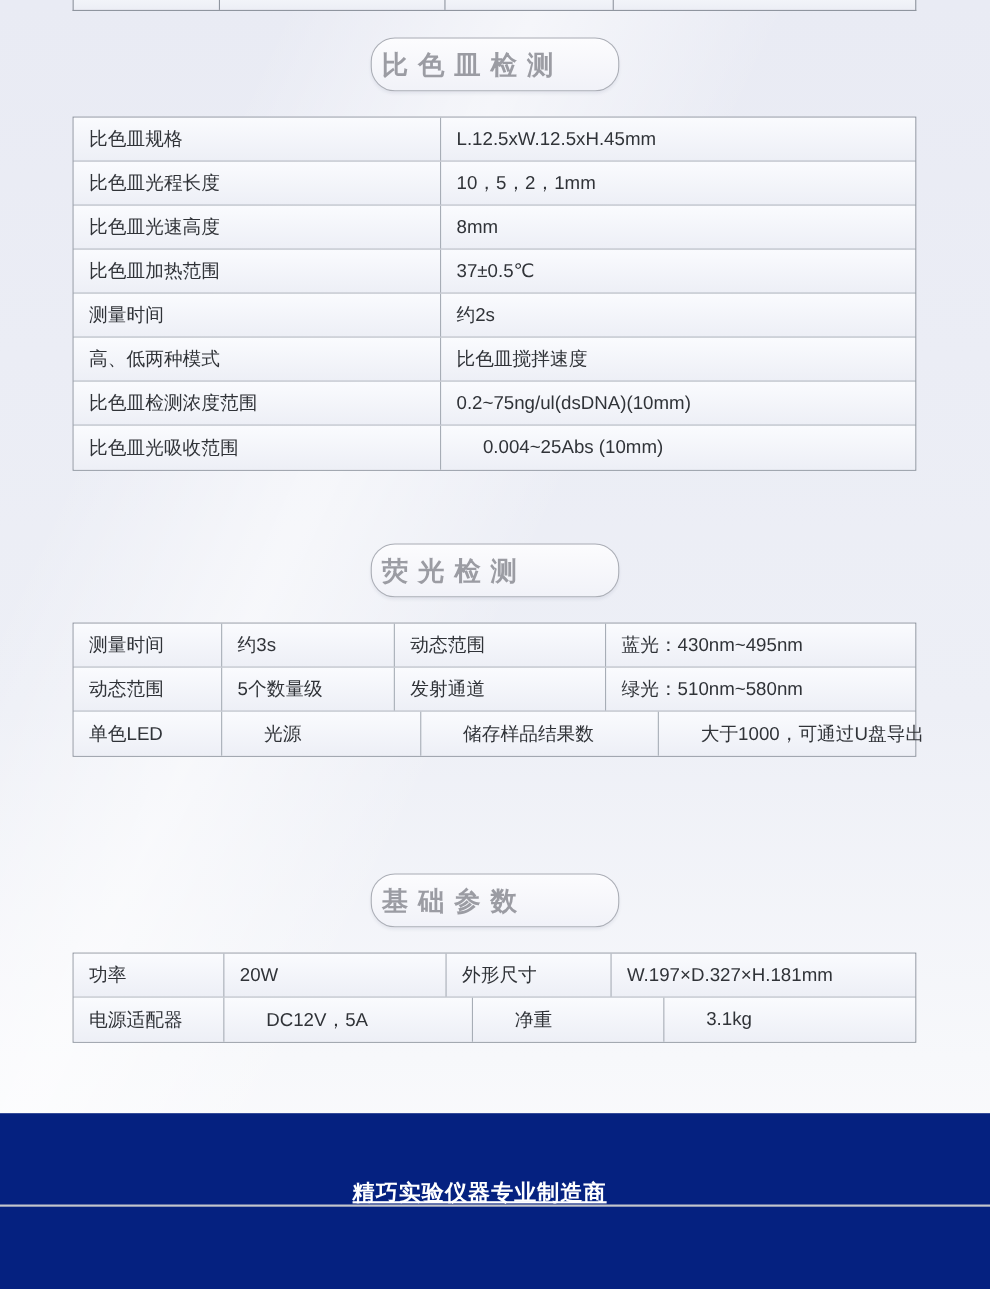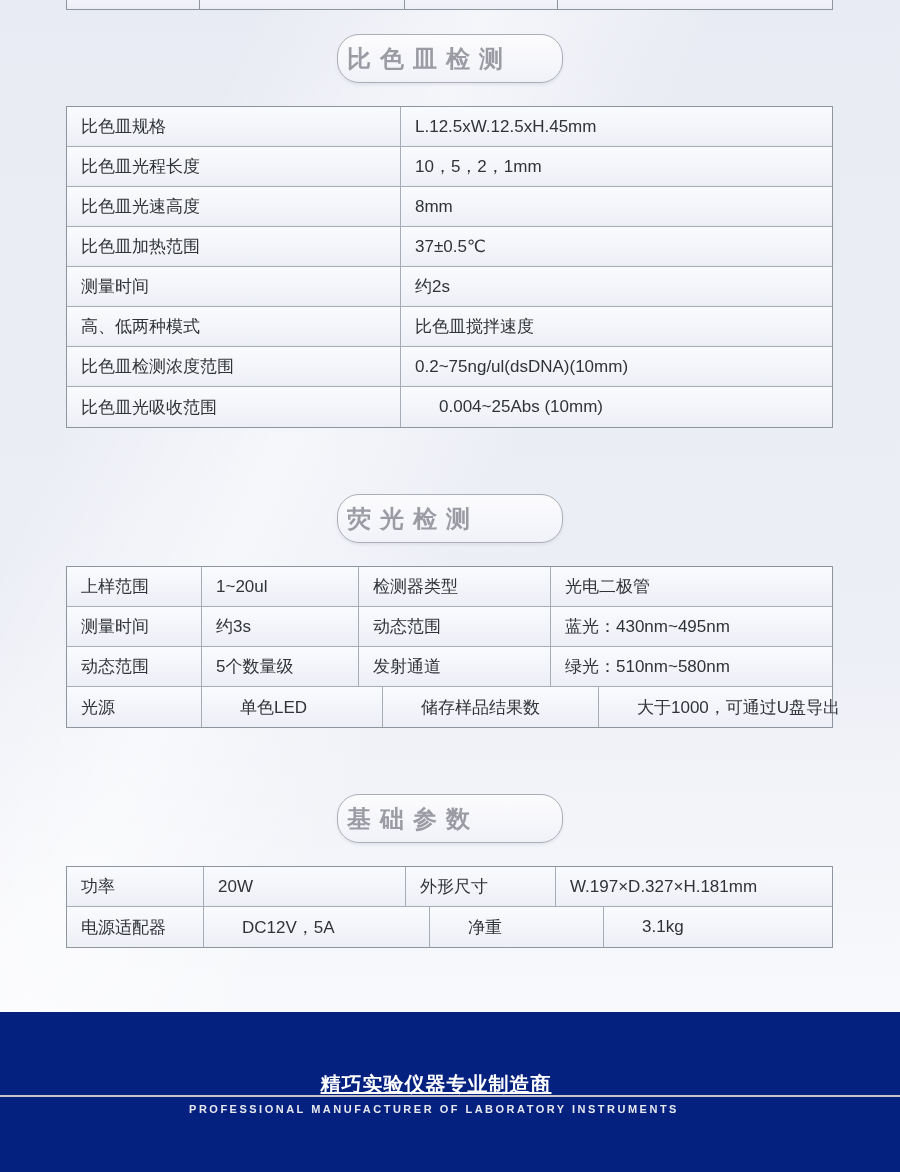--- a/index.html
+++ b/index.html
@@ -119,40 +119,34 @@
     <div class="cell">0.004~25Abs (10mm)</div>
   </div>
 </div>
 
 <div class="pill" style="top:494px">
   <span>荧光检测</span>
 </div>
 
 <div class="spec-table t2" style="top:566px">
   <div class="spec-row">
-    <div class="cell">上样范围</div>
-    <div class="cell">1~20ul</div>
-    <div class="cell">检测器类型</div>
-    <div class="cell">光电二极管</div>
-  </div>
-  <div class="spec-row">
     <div class="cell">测量时间</div>
     <div class="cell">约3s</div>
     <div class="cell">动态范围</div>
     <div class="cell">蓝光：430nm~495nm</div>
   </div>
   <div class="spec-row">
     <div class="cell">动态范围</div>
     <div class="cell">5个数量级</div>
     <div class="cell">发射通道</div>
     <div class="cell">绿光：510nm~580nm</div>
   </div>
   <div class="spec-row">
+    <div class="cell">单色LED</div>
     <div class="cell">光源</div>
-    <div class="cell">单色LED</div>
     <div class="cell">储存样品结果数</div>
     <div class="cell">大于1000，可通过U盘导出</div>
   </div>
 </div>
 
 <div class="pill" style="top:794px">
   <span>基础参数</span>
 </div>
 
 <div class="spec-table t3" style="top:866px">
@@ -166,14 +160,13 @@
     <div class="cell">电源适配器</div>
     <div class="cell">DC12V，5A</div>
     <div class="cell">净重</div>
     <div class="cell">3.1kg</div>
   </div>
 </div>
 
 <div class="footer">
   <div class="footer-cn">精巧实验仪器专业制造商</div>
   <div class="footer-line"></div>
-  <div class="footer-en">PROFESSIONAL MANUFACTURER OF LABORATORY INSTRUMENTS</div>
 </div>
 
 </body></html>

